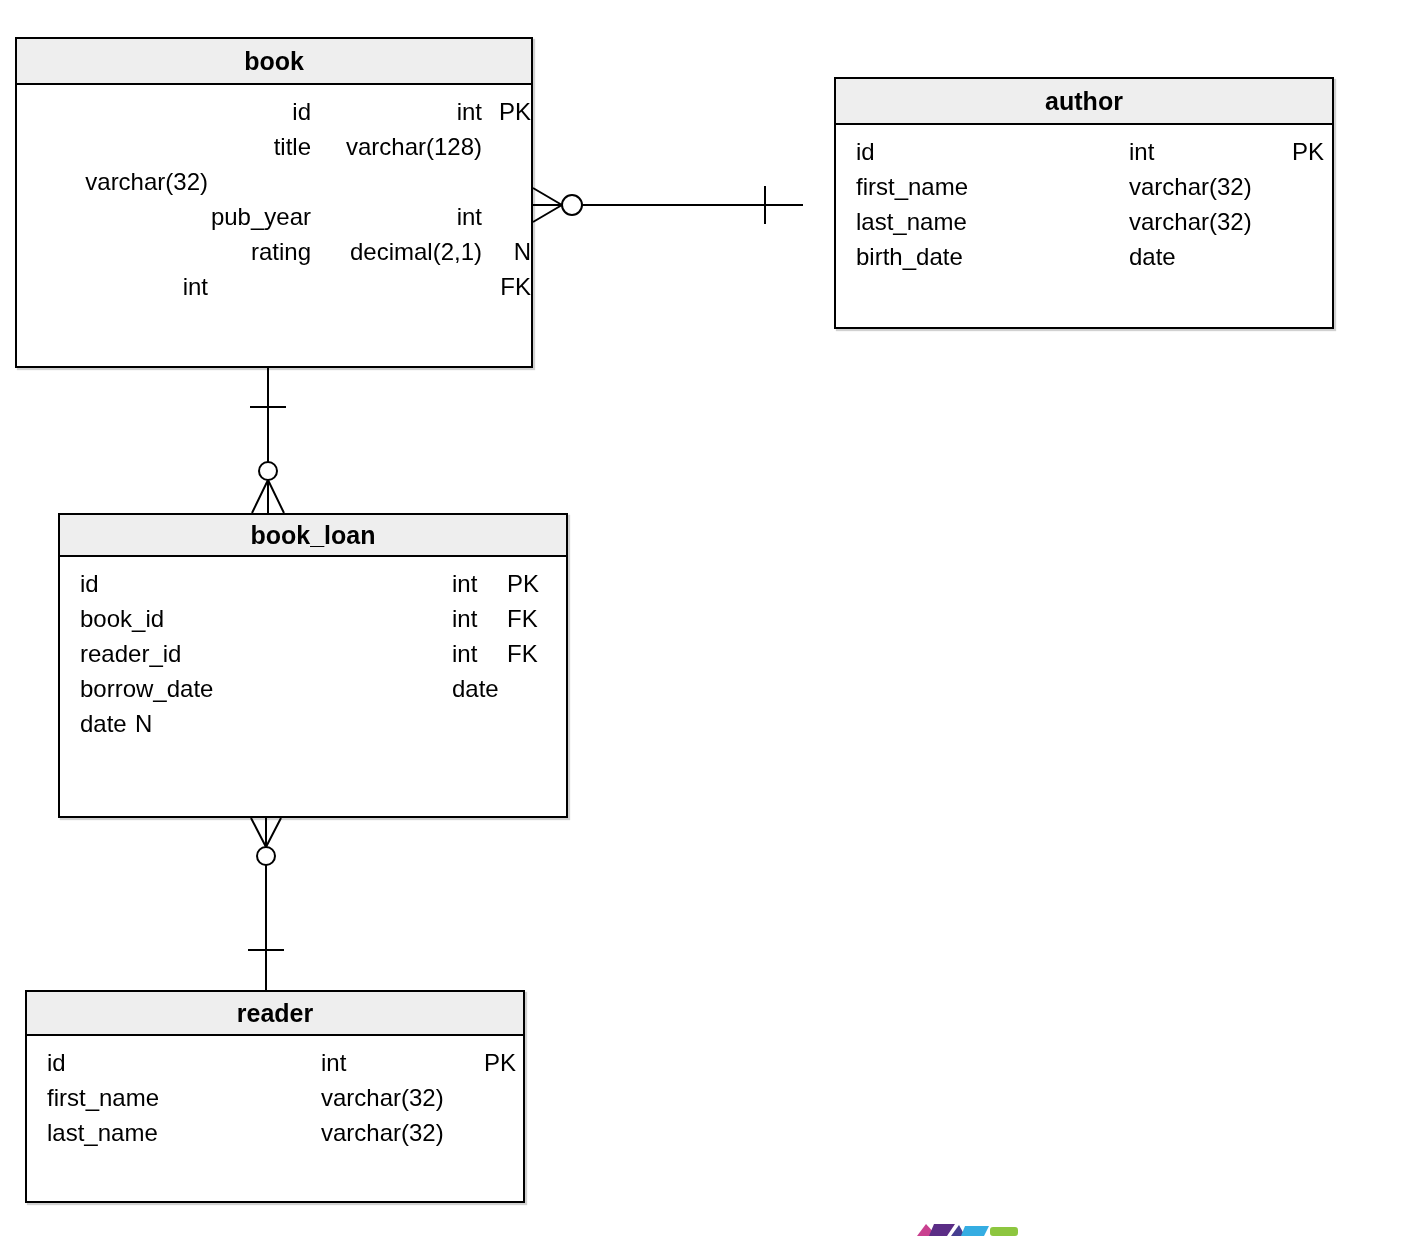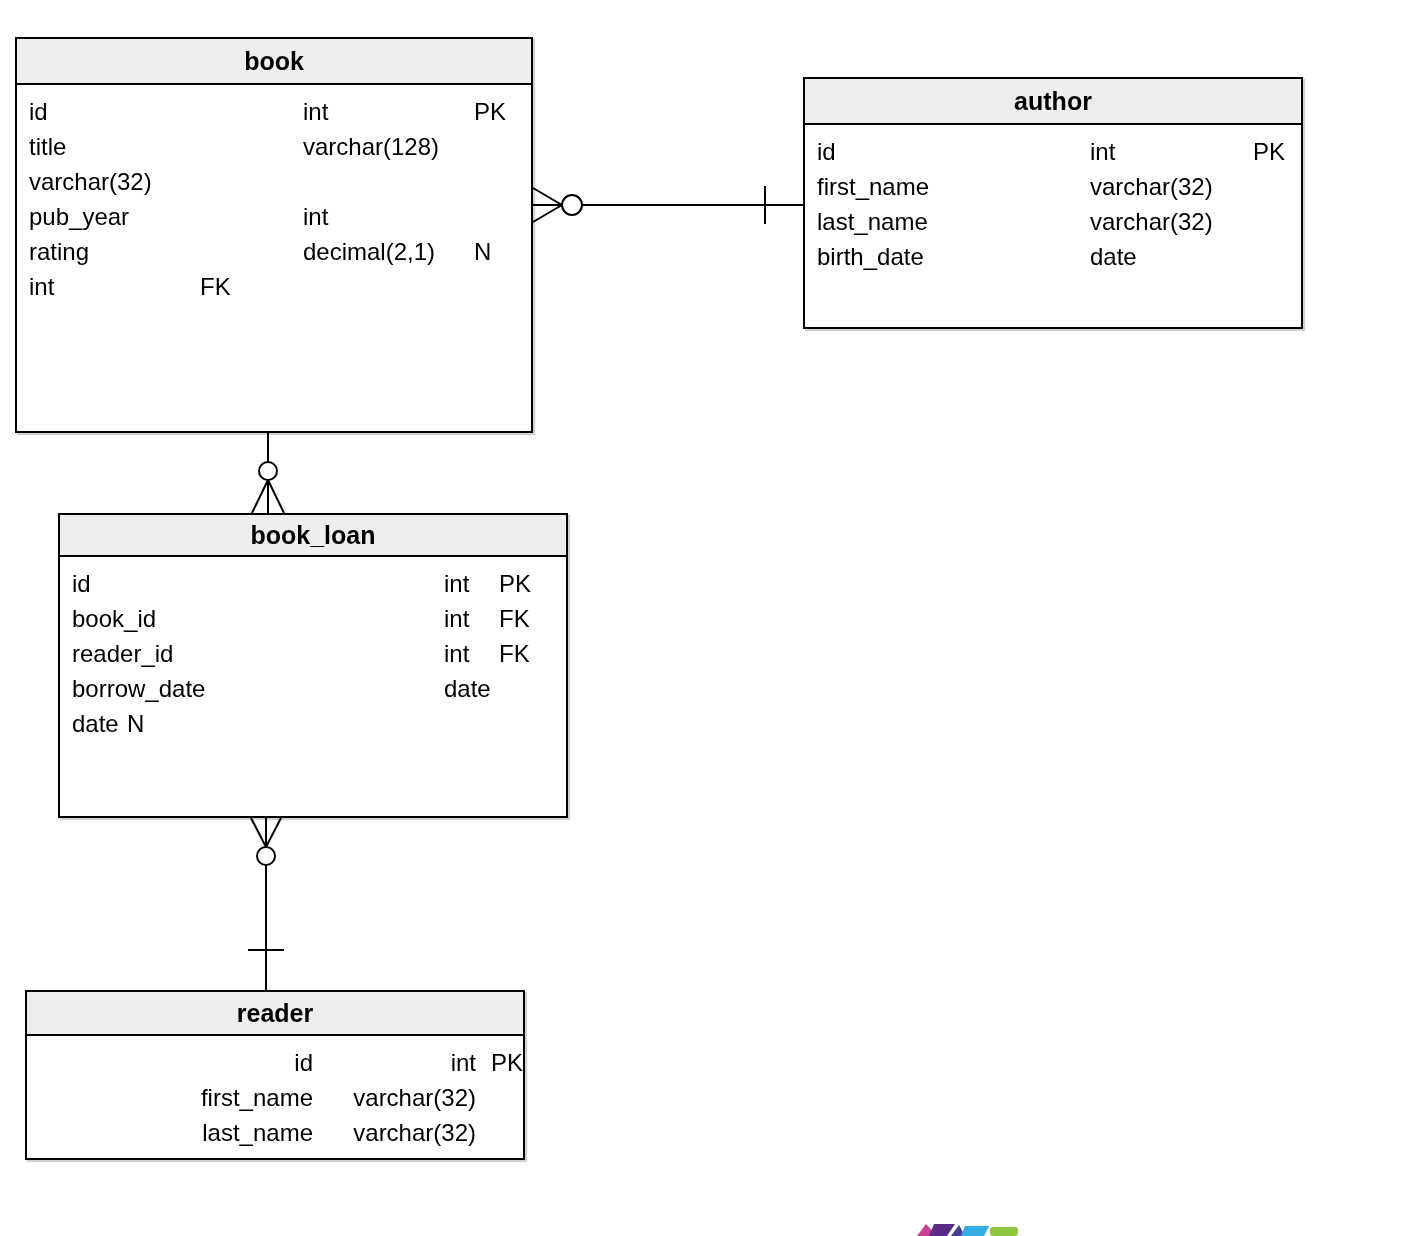--- a/index.html
+++ b/index.html
@@ -43,21 +43,21 @@
   }
   .er-body {
     padding-top: 9px;
   }
   .er-row {
     display: flex;
     height: 35px;
     line-height: 35px;
     font-size: 24px;
     color: #000000;
-    padding-left: 12px;
+    padding-left: 20px;
     white-space: nowrap;
   }
   .f-name  { width: var(--name-w); overflow: hidden; }
   .f-type  { width: var(--type-w); overflow: hidden; }
   .f-attr  { flex: 1; }
   .watermark {
     position: absolute;
     left: 915px;
     top: 1224px;
     width: 105px;
@@ -86,21 +86,21 @@
     </g>
 
     <g stroke="#000000" stroke-width="2" fill="none">
       <path d="M266,847 L251,818 M266,847 L266,818 M266,847 L281,818"></path>
       <circle cx="266" cy="856" r="9" fill="#ffffff"></circle>
       <line x1="266" y1="865" x2="266" y2="990"></line>
       <line x1="248" y1="950" x2="284" y2="950"></line>
     </g>
   </svg>
 
-  <div class="er-table" style="left:15px; top:37px; width:518px; height:396px; --name-w:274px; --type-w:171px;">
+  <div class="er-table" style="left:15px; top:37px; width:518px; height:331px;text-align:right; --name-w:274px; --type-w:171px;">
     <div class="er-header" style="height:46px;">
       <span>book</span>
     </div>
     <div class="er-body">
         <div class="er-row">
           <span class="f-name">id</span>
           <span class="f-type">int</span>
           <span class="f-attr">PK</span>
         </div>
         <div class="er-row">
@@ -122,21 +122,21 @@
           <span class="f-type">decimal(2,1)</span>
           <span class="f-attr">N</span>
         </div>
         <div class="er-row">
           <span class="f-type">int</span>
           <span class="f-attr">FK</span>
         </div>
       </div>
   </div>
 
-  <div class="er-table" style="left:803px; top:77px; width:500px; height:252px; --name-w:273px; --type-w:163px;">
+  <div class="er-table" style="left:834px; top:77px; width:500px; height:252px; --name-w:273px; --type-w:163px;">
     <div class="er-header" style="height:46px;">
       <span>author</span>
     </div>
     <div class="er-body">
         <div class="er-row">
           <span class="f-name">id</span>
           <span class="f-type">int</span>
           <span class="f-attr">PK</span>
         </div>
         <div class="er-row">
@@ -182,21 +182,21 @@
           <span class="f-type">date</span>
           <span class="f-attr"></span>
         </div>
         <div class="er-row">
           <span class="f-type">date</span>
           <span class="f-attr">N</span>
         </div>
       </div>
   </div>
 
-  <div class="er-table" style="left:25px; top:990px; width:500px; height:170px;text-align:right; --name-w:274px; --type-w:163px;">
+  <div class="er-table" style="left:25px; top:990px; width:500px; height:213px; --name-w:274px; --type-w:163px;">
     <div class="er-header" style="height:44px;">
       <span>reader</span>
     </div>
     <div class="er-body">
         <div class="er-row">
           <span class="f-name">id</span>
           <span class="f-type">int</span>
           <span class="f-attr">PK</span>
         </div>
         <div class="er-row">

